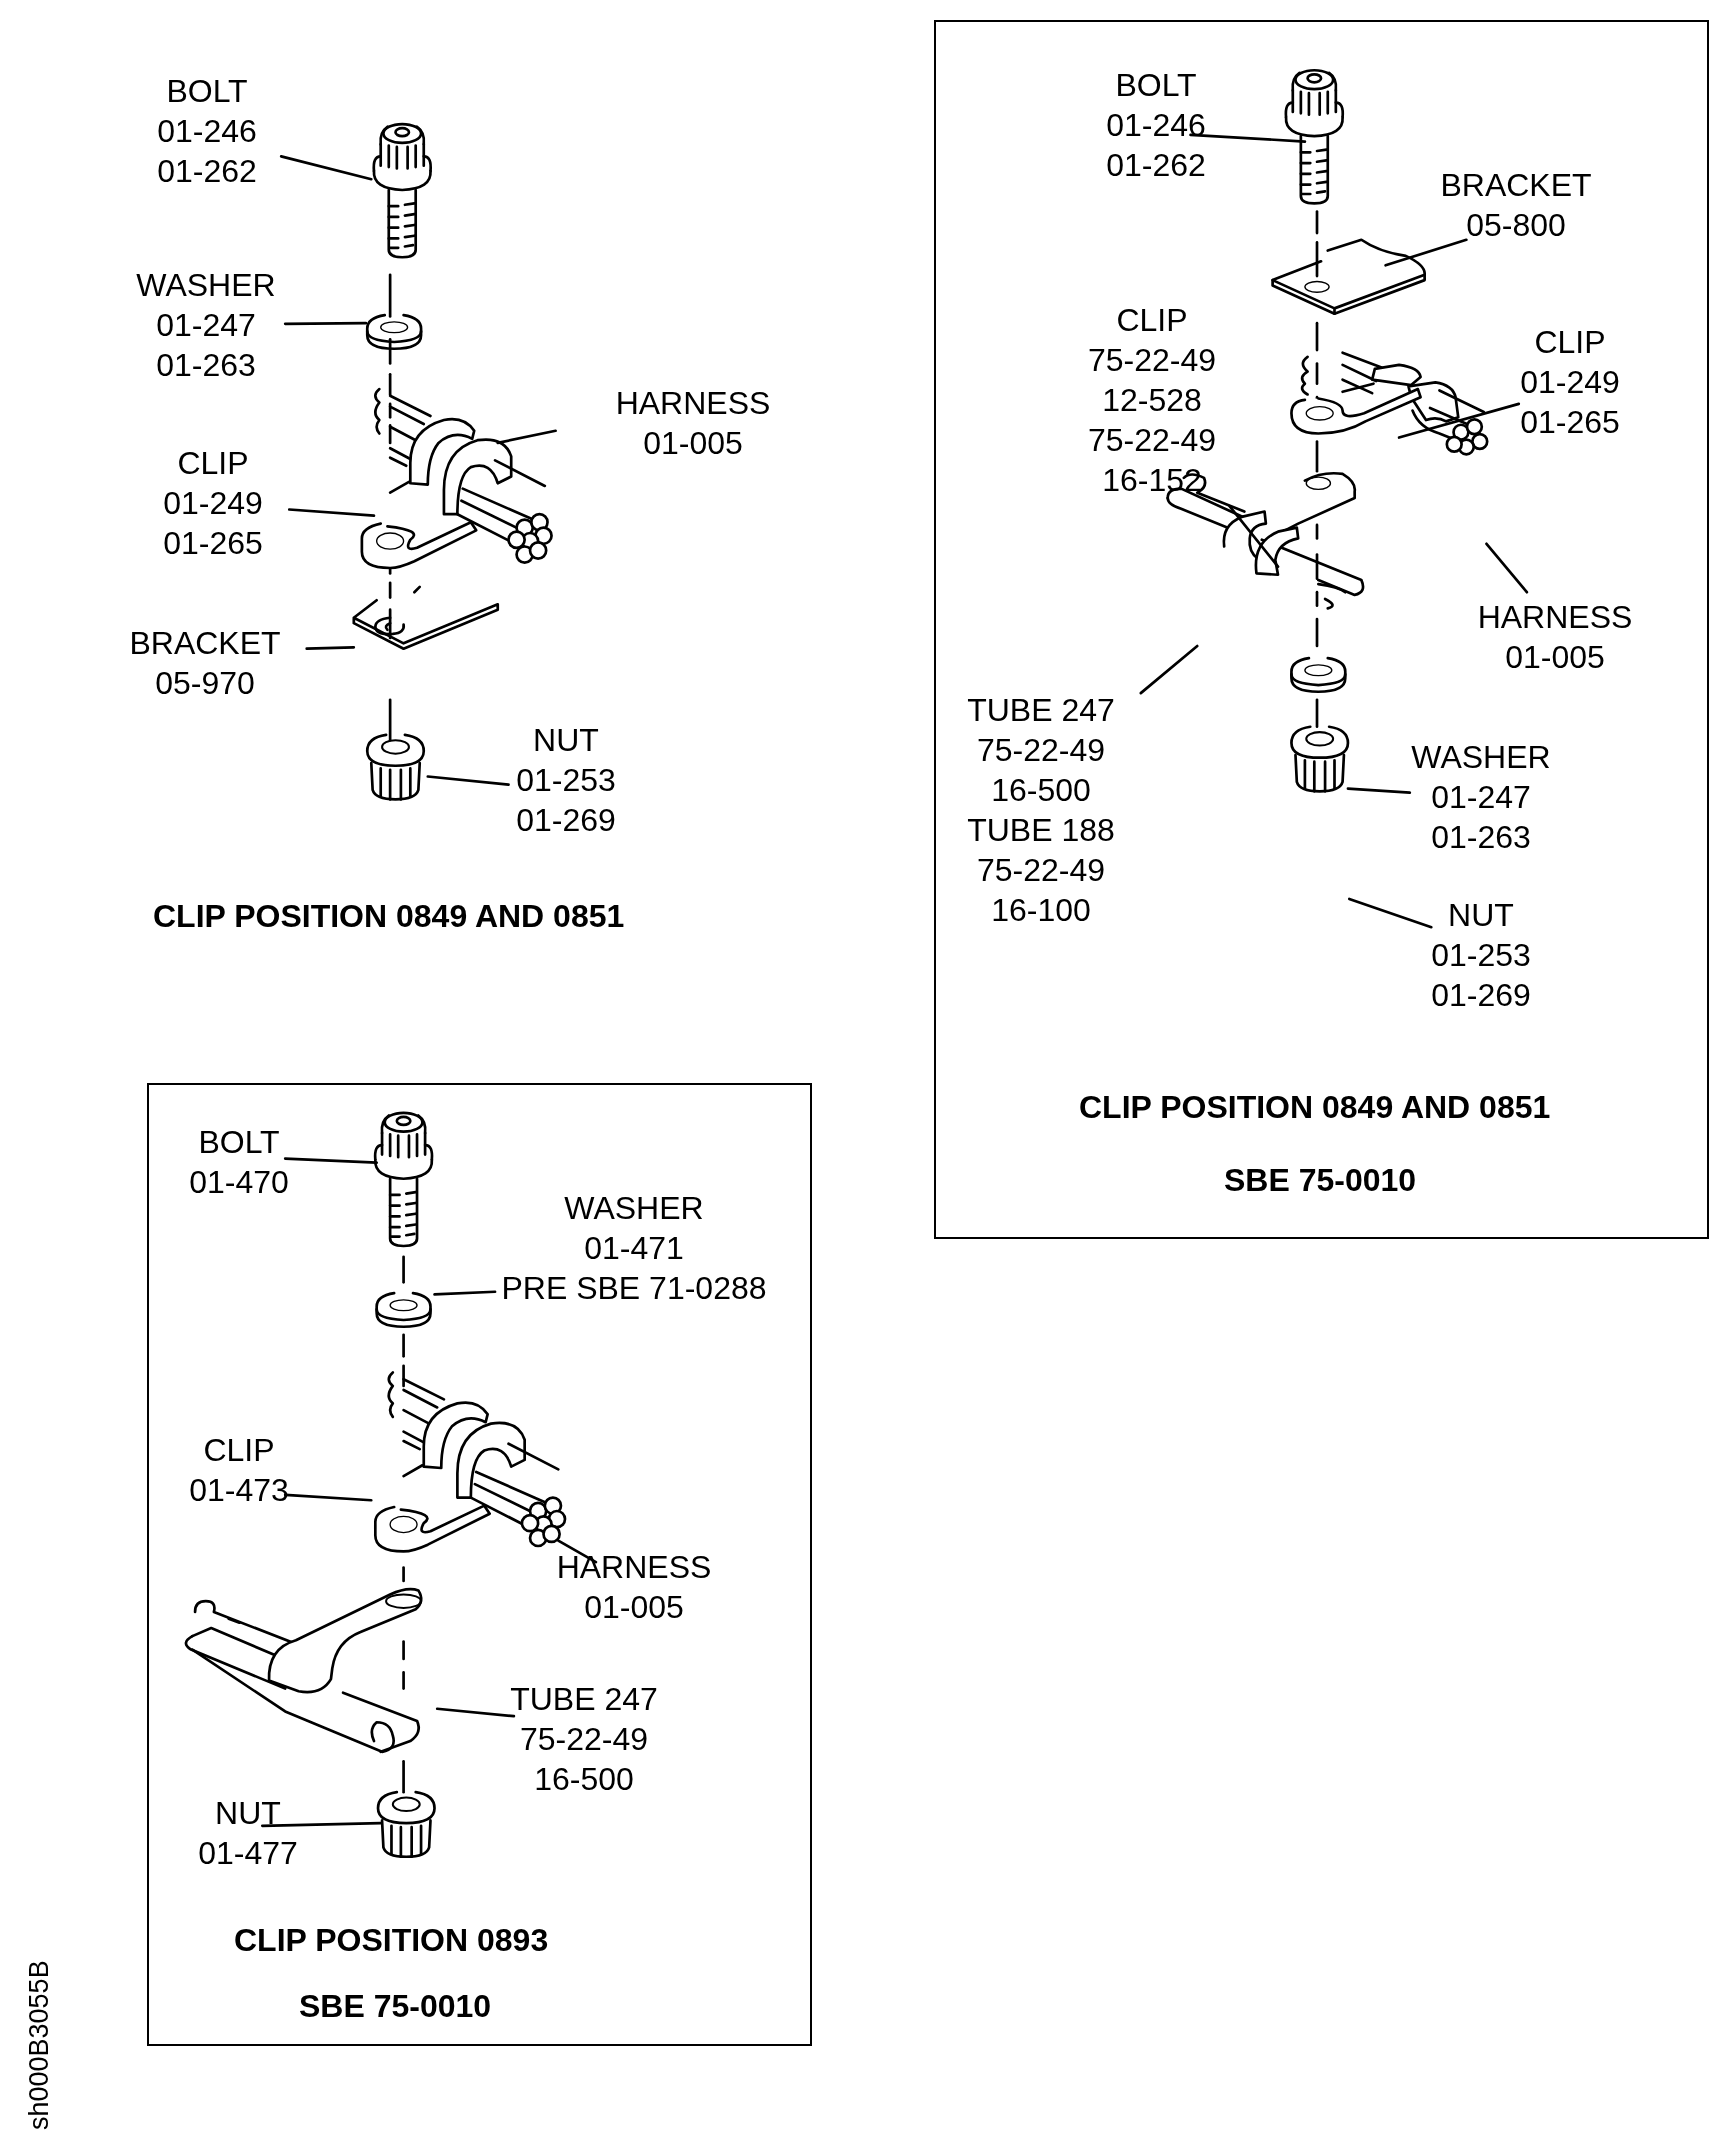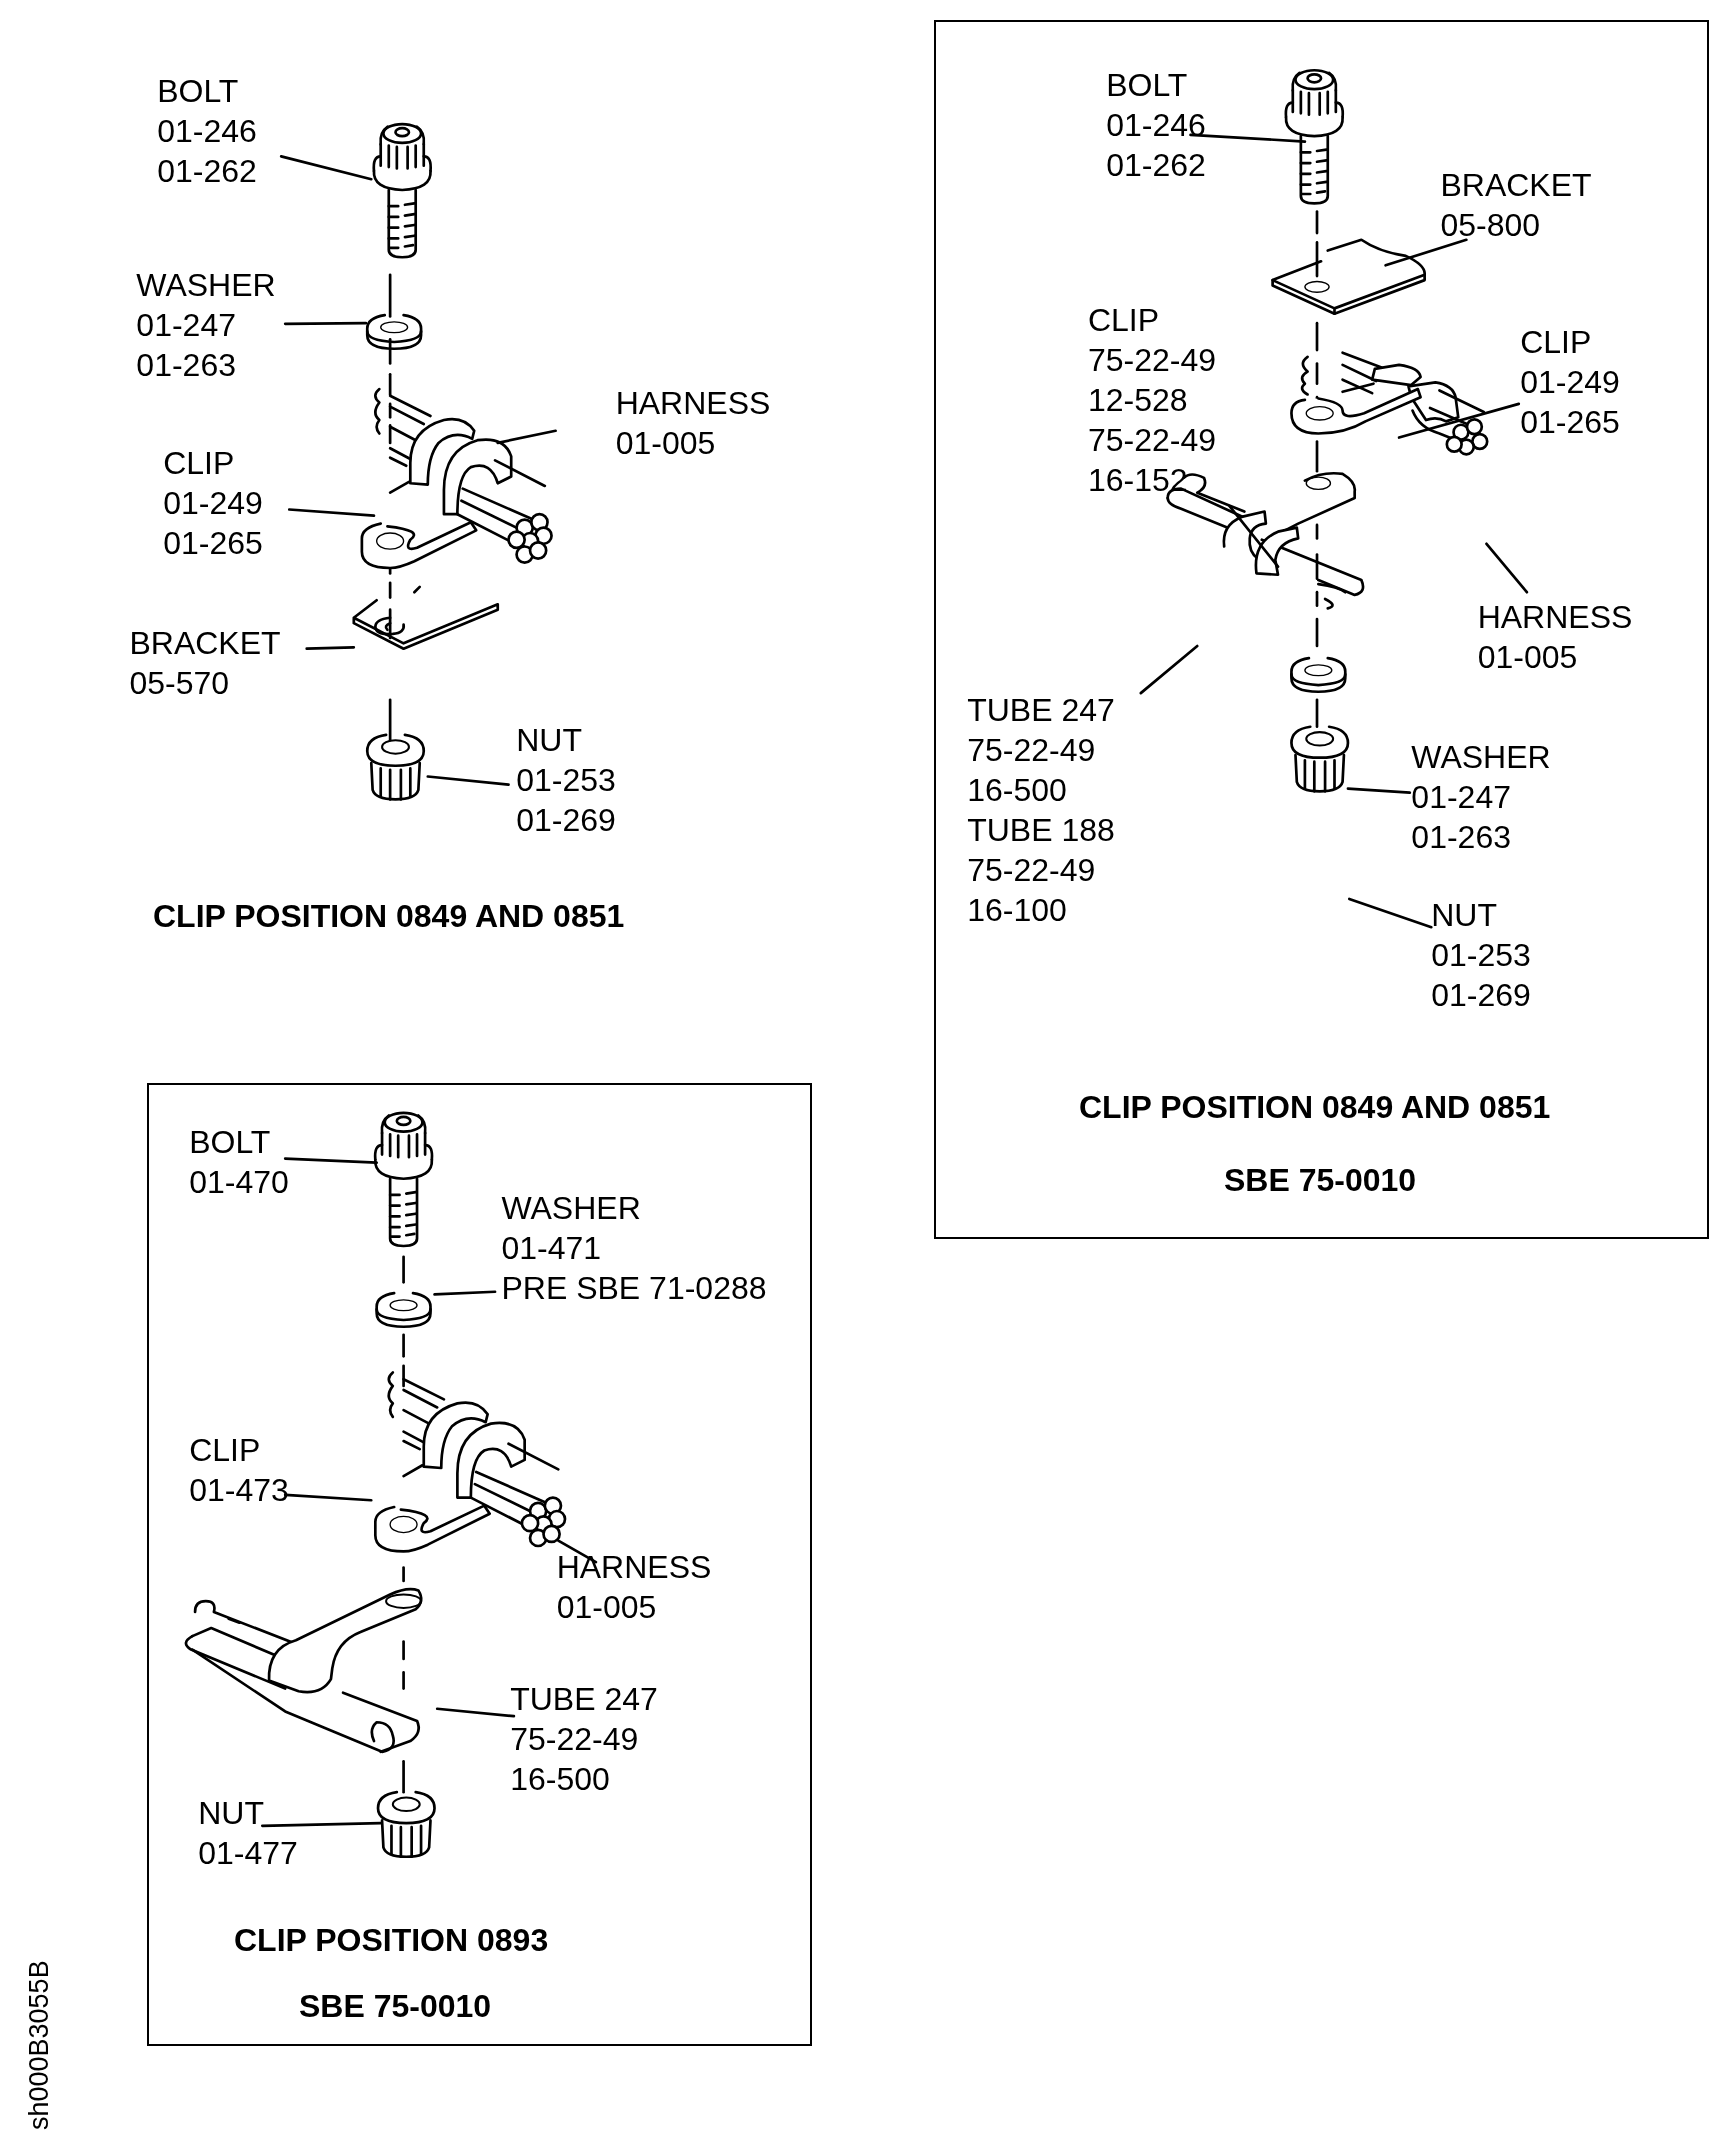--- a/index.html
+++ b/index.html
@@ -1,19 +1,19 @@
 <!DOCTYPE html>
 <html style="font-size:10.8px"><head>
 <meta charset="utf-8">
 <style>
   html, body { margin: 0; padding: 0; background: #ffffff; }
   body { width: 1730px; height: 2151px; position: relative; overflow: hidden;
          font-family: "Liberation Sans", sans-serif; color: #000; }
   svg.canvas { position: absolute; left: 0; top: 0; }
-  .lbl { position: absolute; font-size: 32px; line-height: 40px; text-align: left; white-space: nowrap; transform: translateX(-50%); }
+  .lbl { position: absolute; font-size: 32px; line-height: 40px; text-align: center; white-space: nowrap; transform: translateX(-50%); }
   .cap { position: absolute; font-size: 32px; line-height: 38px; white-space: nowrap; font-weight: bold; }
   .box { position: absolute; border: 2.7px solid #000; box-sizing: border-box; }
   .note { position: absolute; font-size: 30px; line-height: 40px; white-space: nowrap; }
   .figid { position: absolute; font-size: 27px; transform-origin: left top; transform: rotate(-90deg); white-space: nowrap; }
 </style>
 </head>
 <body>
 
 <svg class="canvas" width="1730" height="2151" viewBox="0 0 2572 3197" fill="none" stroke="#000" stroke-width="4" stroke-linecap="round" stroke-linejoin="round">
   <defs>
@@ -187,21 +187,21 @@
     <div>HARNESS</div>
     <div>01-005</div>
   </div>
   <div class="lbl" style="left:213px; top:443px;">
     <div>CLIP</div>
     <div>01-249</div>
     <div>01-265</div>
   </div>
   <div class="lbl" style="left:205px; top:623px;">
     <div>BRACKET</div>
-    <div>05-570</div>
+    <div>05-970</div>
   </div>
   <div class="lbl" style="left:566px; top:720px;">
     <div>NUT</div>
     <div>01-253</div>
     <div>01-269</div>
   </div>
   <div class="cap" style="left:153px; top:897px;">CLIP POSITION 0849 AND 0851</div>
 </div>
 
 <div>

